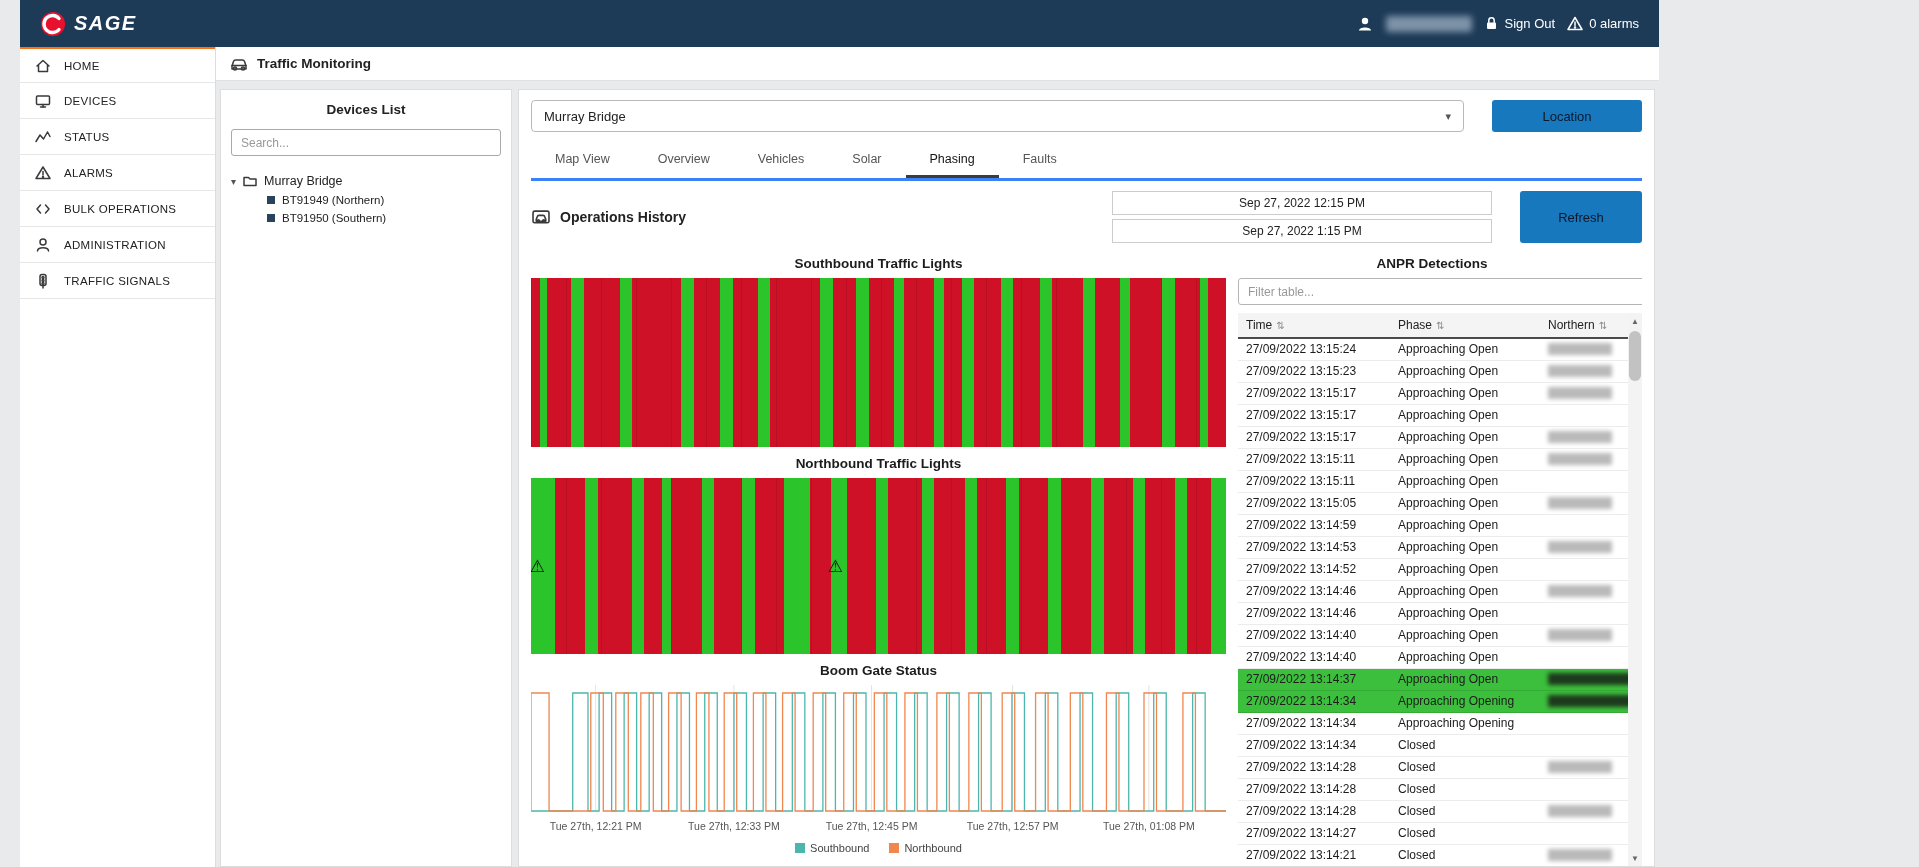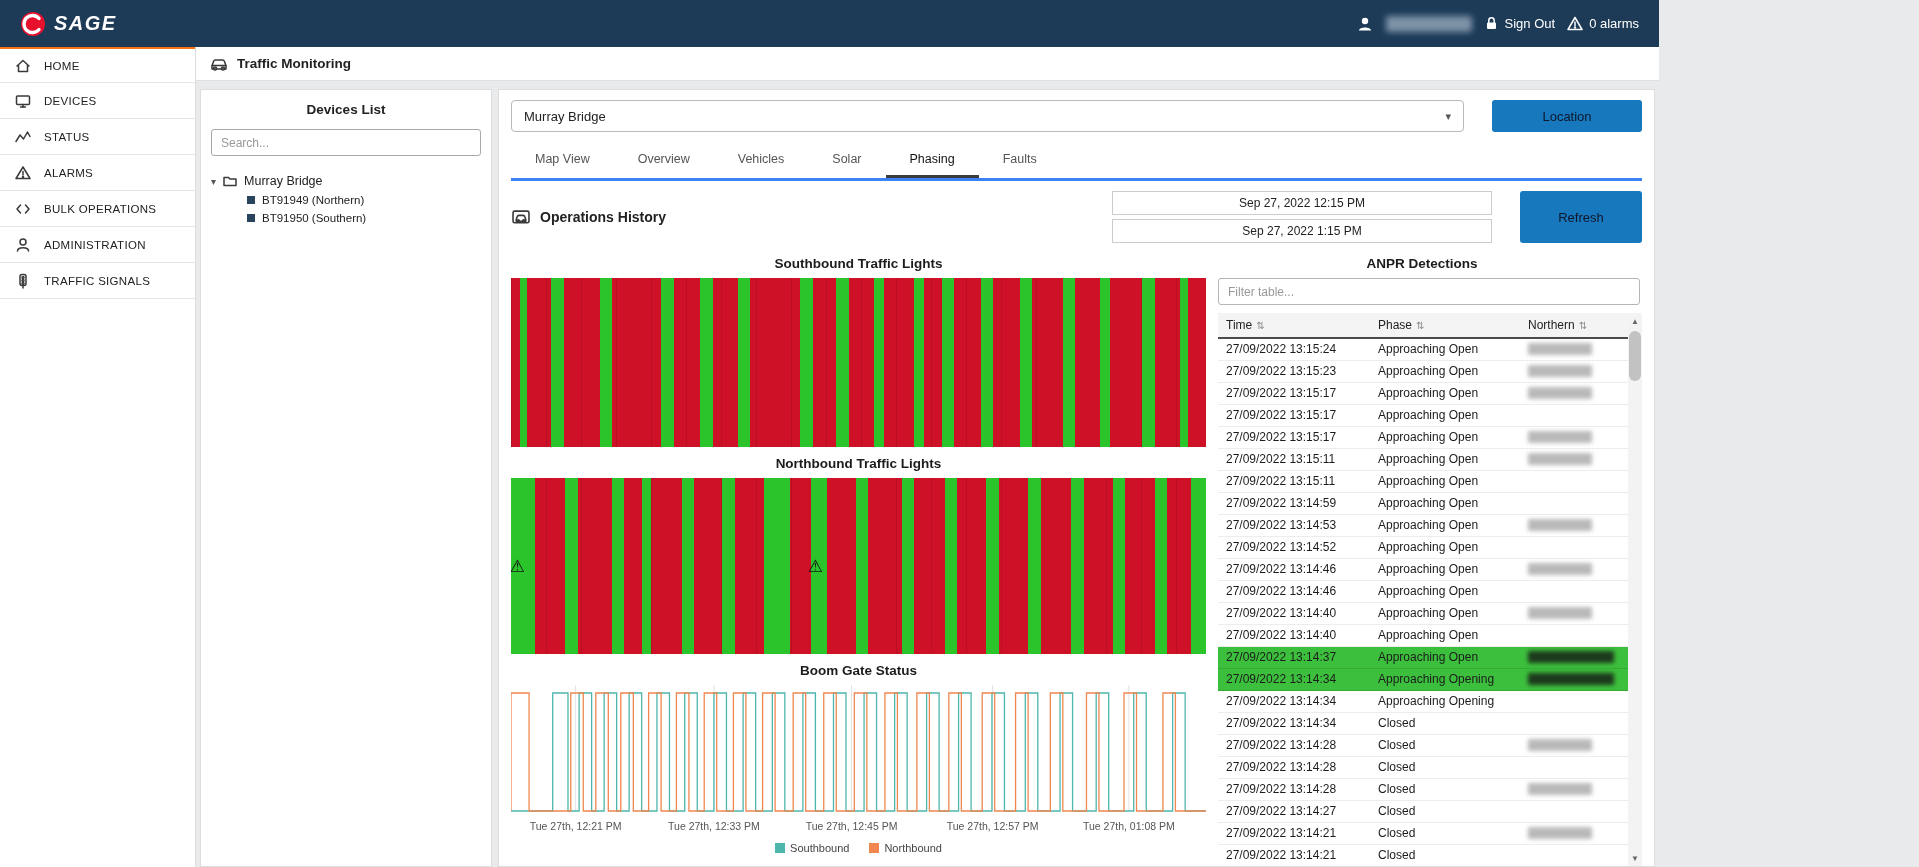--- a/index.html
+++ b/index.html
@@ -1,17 +1,17 @@
 <!DOCTYPE html>
 <html><head>
 <meta charset="utf-8">
 <style>
   * { margin:0; padding:0; box-sizing:border-box; }
   html,body { width:1919px; height:867px; overflow:hidden; font-family:"Liberation Sans",sans-serif; background:#e9eaeb; }
-  .app { width:1659px; height:867px; display:flex; flex-direction:column; }
+  .app { width:1659px; height:867px; display:flex; flex-direction:column;padding-left:20px; }
 
   
   .topbar { height:47px; background:#1d3a57; display:flex; align-items:center; justify-content:space-between; padding:0 20px; color:#fff; flex:0 0 47px; }
   .brand { display:flex; align-items:center; gap:8px; }
   .brand-name { font-size:20px; font-weight:bold; font-style:italic; letter-spacing:1.5px; }
   .topbar-right { display:flex; align-items:center; gap:12px; font-size:13px; }
   .blur-name { width:86px; height:16px; background:#7d93a8; border-radius:2px; filter:blur(3px); }
   .tb-group { display:flex; align-items:center; gap:6px; }
 
   
@@ -430,20 +430,29 @@
                     <tr>
                       <td>27/09/2022 13:15:11</td>
                       <td>Approaching Open</td>
                       <td></td>
                       <td>
                         <div class="plate-blur"></div>
                       </td>
                       <td><span class="cb"></span></td>
                     </tr>
                     <tr>
+                      <td>27/09/2022 13:15:05</td>
+                      <td>Approaching Open</td>
+                      <td>
+                        <div class="plate-blur"></div>
+                      </td>
+                      <td></td>
+                      <td><span class="cb"></span></td>
+                    </tr>
+                    <tr>
                       <td>27/09/2022 13:14:59</td>
                       <td>Approaching Open</td>
                       <td></td>
                       <td>
                         <div class="plate-blur"></div>
                       </td>
                       <td><span class="cb"></span></td>
                     </tr>
                     <tr>
                       <td>27/09/2022 13:14:53</td>

